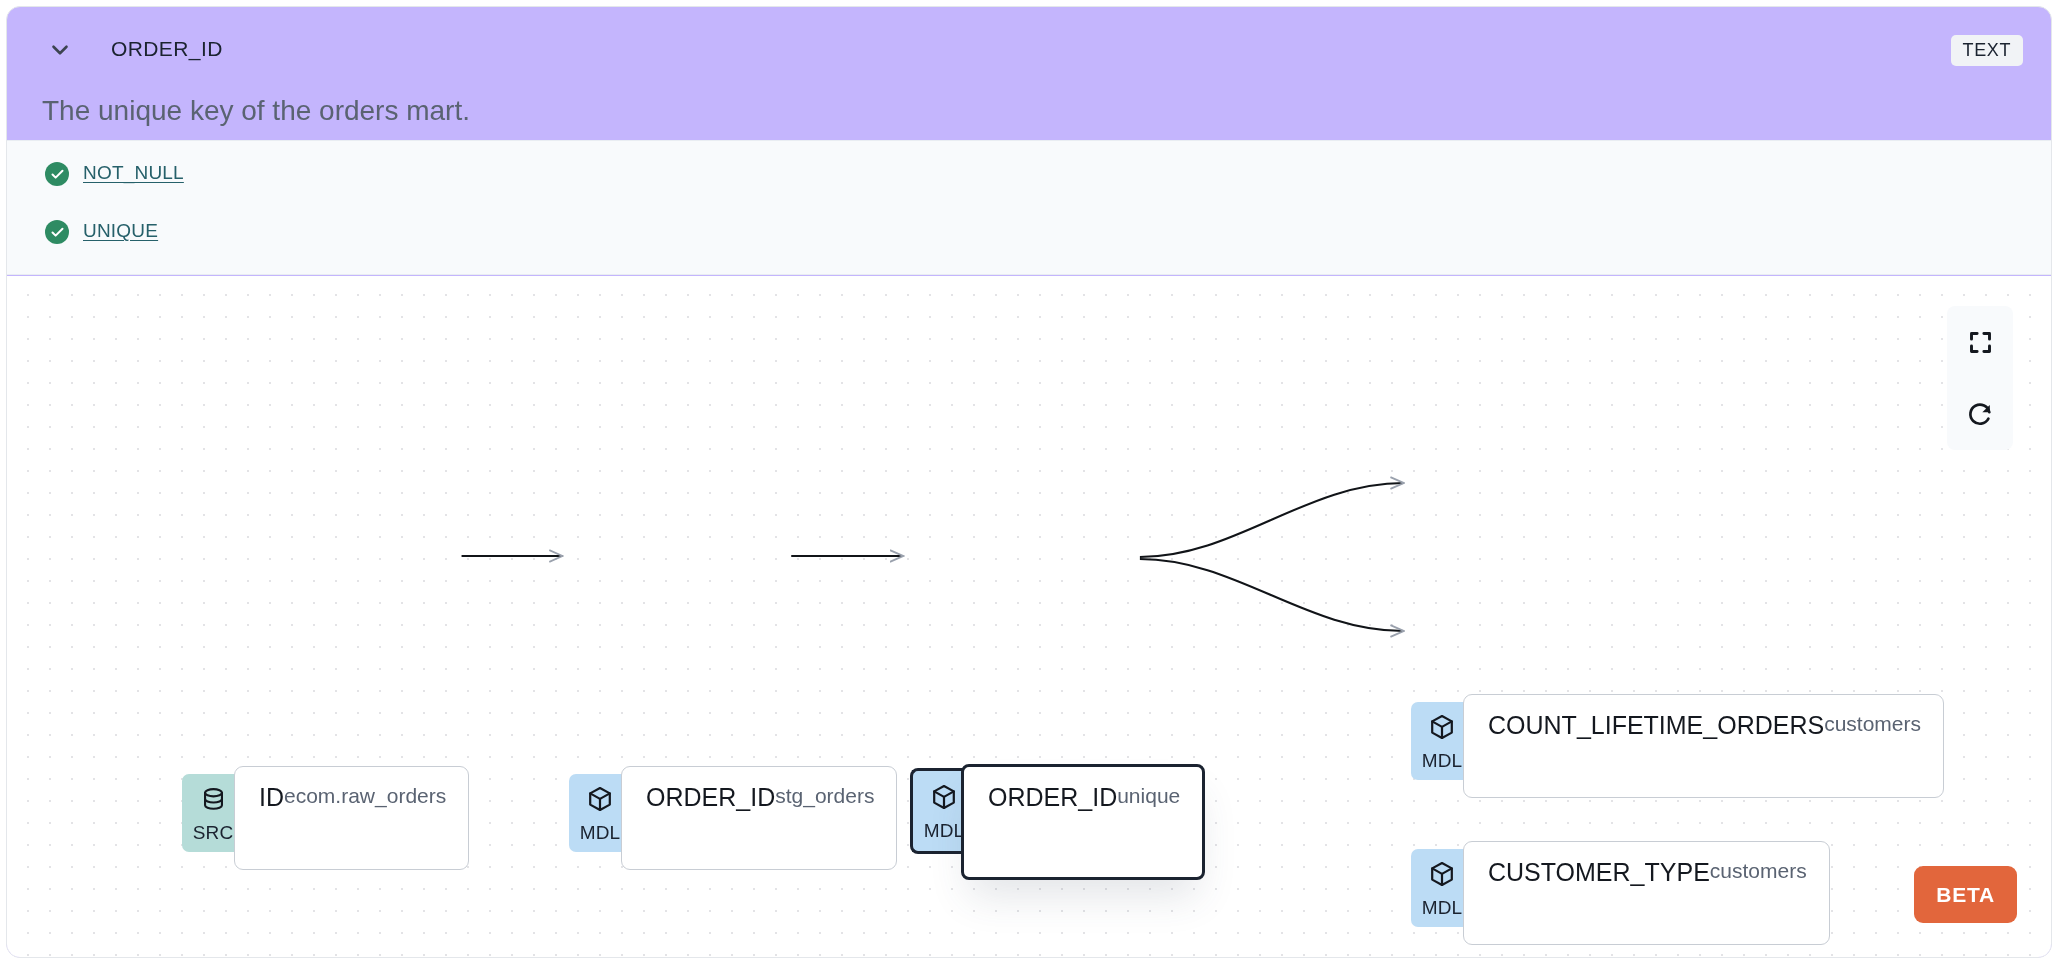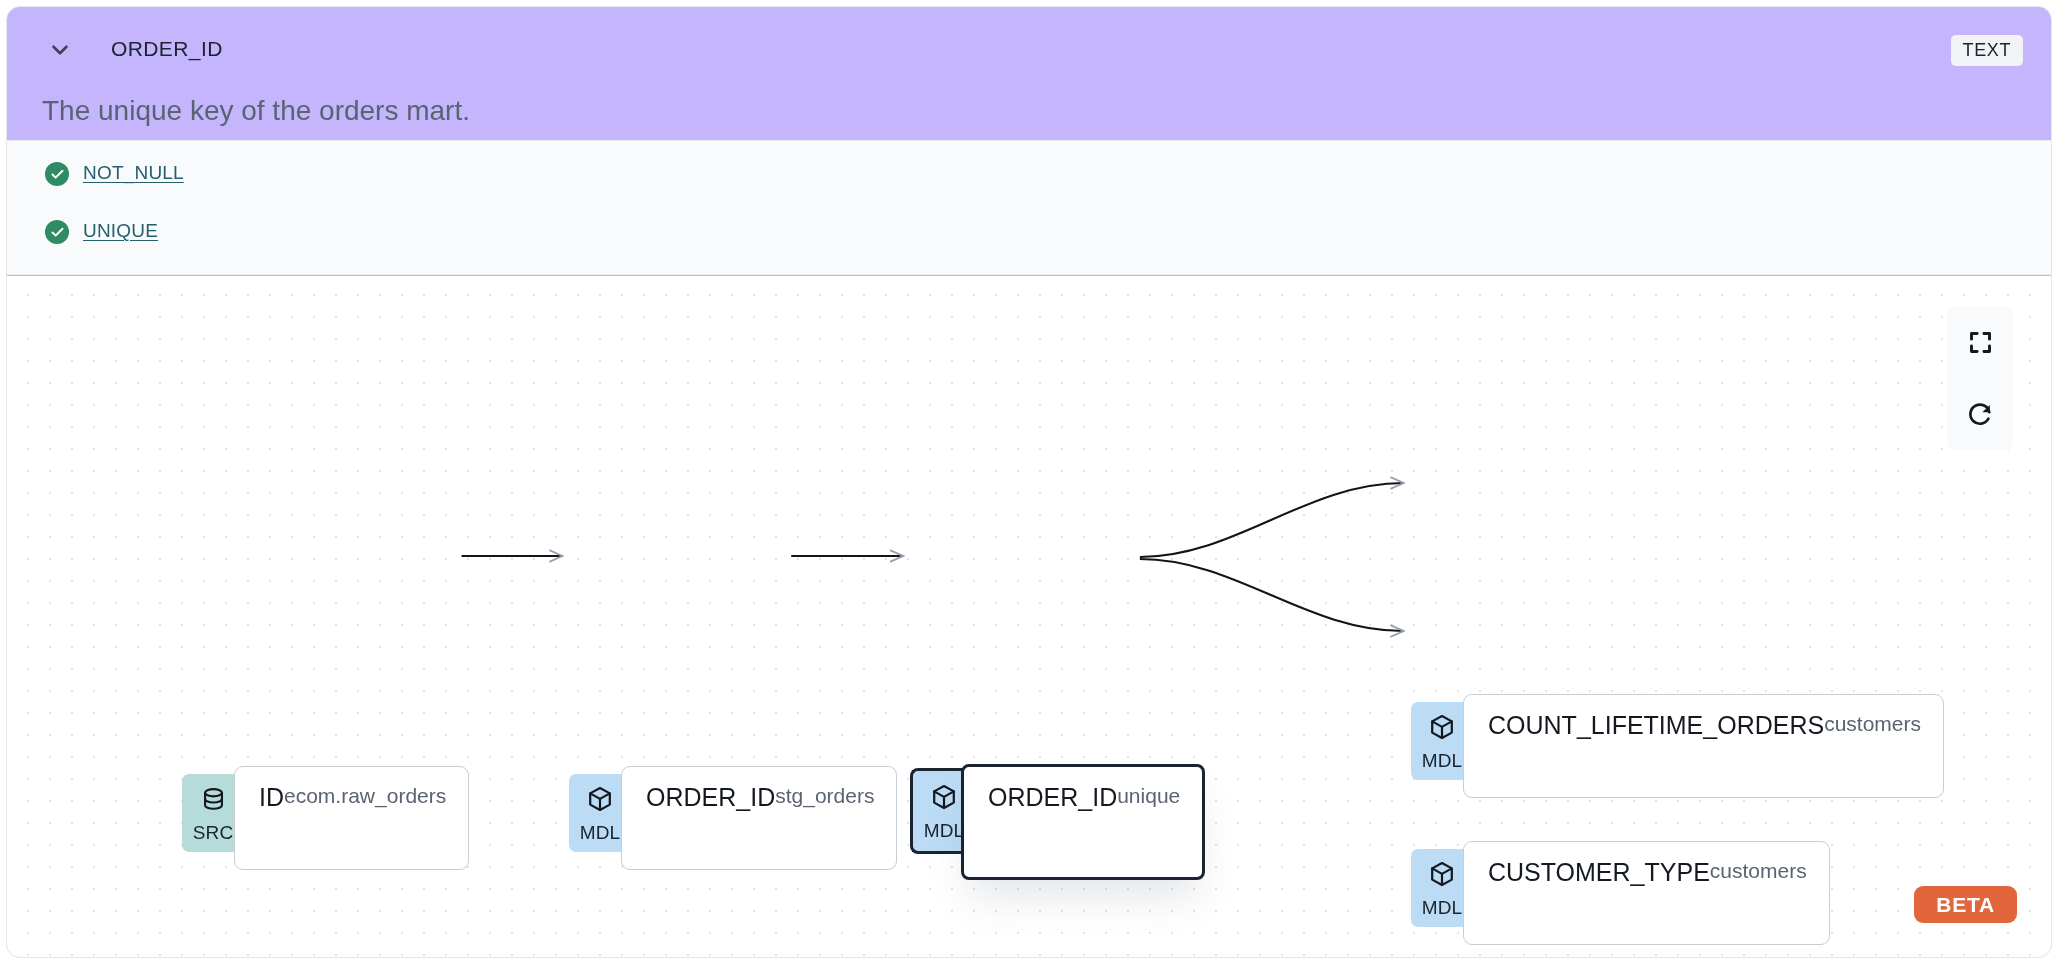--- a/index.html
+++ b/index.html
@@ -243,21 +243,21 @@
   
   .beta {
     position: absolute;
     right: 34px;
     bottom: 36px;
     background: #e2663c;
     color: #ffffff;
     font-size: 21px;
     font-weight: bold;
     letter-spacing: 0.8px;
-    padding: 8px 22px;
+    padding: 18px 22px;
     border-radius: 9px;
     line-height: 1;
     cursor: pointer;
   }
 </style>
 </head>
 <body>
 
 <div id="app">
   <div class="panel">

